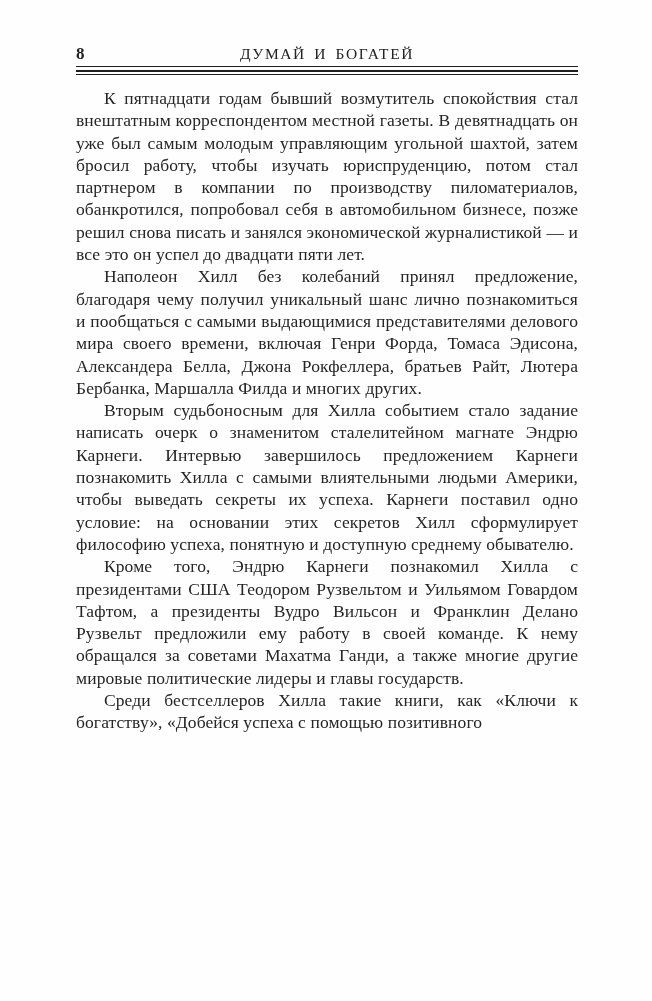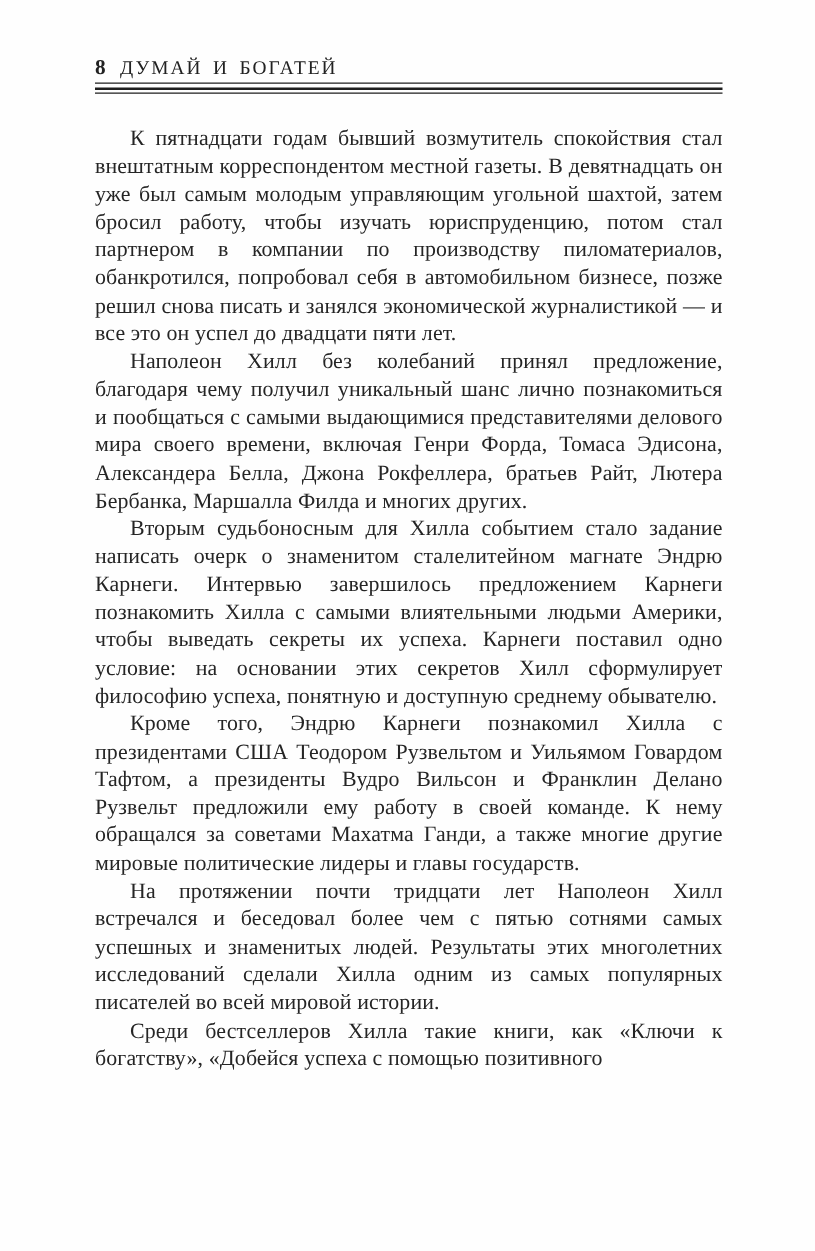--- a/index.html
+++ b/index.html
@@ -25,39 +25,39 @@
     padding-bottom: 2px;
   }
   .page-number {
     font-size: 17px;
     font-weight: bold;
     min-width: 40px;
     text-align: left;
   }
   .running-title {
     flex: 1;
-    text-align: left;
+    text-align: center;
     font-size: 15.5px;
     letter-spacing: 1.6px;
     word-spacing: 3px;
     transform: translateX(-20px);
     white-space: nowrap;
   }
   .rule-thick {
     height: 2px;
     background: #1e1e1e;
     margin-top: 3px;
   }
   .rule-thin {
     height: 1px;
     background: #1e1e1e;
     margin-top: 2px;
   }
   .body-text {
-    margin-top: 24px;
+    margin-top: 12px;
   }
   .body-text p {
     margin: 0;
     font-size: 17.5px;
     line-height: 22.3px;
     text-align: justify;
     text-indent: 28px;
     letter-spacing: 0.1px;
     color: #252525;
   }
@@ -72,17 +72,16 @@
     <span class="running-title">ДУМАЙ И БОГАТЕЙ</span>
   </div>
   <div class="rule-thick"></div>
   <div class="rule-thin"></div>
 
   <div class="body-text">
     <p>К пятнадцати годам бывший возмутитель спокойствия стал внештатным корреспондентом местной газеты. В девятнадцать он уже был самым молодым управляющим угольной шахтой, затем бросил работу, чтобы изучать юриспруденцию, потом стал партнером в компании по производству пиломатериалов, обанкротился, попробовал себя в автомобильном бизнесе, позже решил снова писать и занялся экономической журналистикой — и все это он успел до двадцати пяти лет.</p>
     <p>Наполеон Хилл без колебаний принял предложение, благодаря чему получил уникальный шанс лично познакомиться и пообщаться с самыми выдающимися представителями делового мира своего времени, включая Генри Форда, Томаса Эдисона, Александера Белла, Джона Рокфеллера, братьев Райт, Лютера Бербанка, Маршалла Филда и многих других.</p>
     <p>Вторым судьбоносным для Хилла событием стало задание написать очерк о знаменитом сталелитейном магнате Эндрю Карнеги. Интервью завершилось предложением Карнеги познакомить Хилла с самыми влиятельными людьми Америки, чтобы выведать секреты их успеха. Карнеги поставил одно условие: на основании этих секретов Хилл сформулирует философию успеха, понятную и доступную среднему обывателю.</p>
     <p>Кроме того, Эндрю Карнеги познакомил Хилла с президентами США Теодором Рузвельтом и Уильямом Говардом Тафтом, а президенты Вудро Вильсон и Франклин Делано Рузвельт предложили ему работу в своей команде. К нему обращался за советами Махатма Ганди, а также многие другие мировые политические лидеры и главы государств.</p>
-    <p>На протяжении почти тридцати лет Наполеон Хилл встречался и беседовал более чем с пятью сотнями самых успешных и знаменитых людей. Результаты этих многолетних исследований сделали Хилла одним из самых популярных писателей во всей мировой истории.</p>
     <p>Среди бестселлеров Хилла такие книги, как «Ключи к богатству», «Добейся успеха с помощью позитивного</p>
   </div>
 
 </div>
 
 </body></html>

